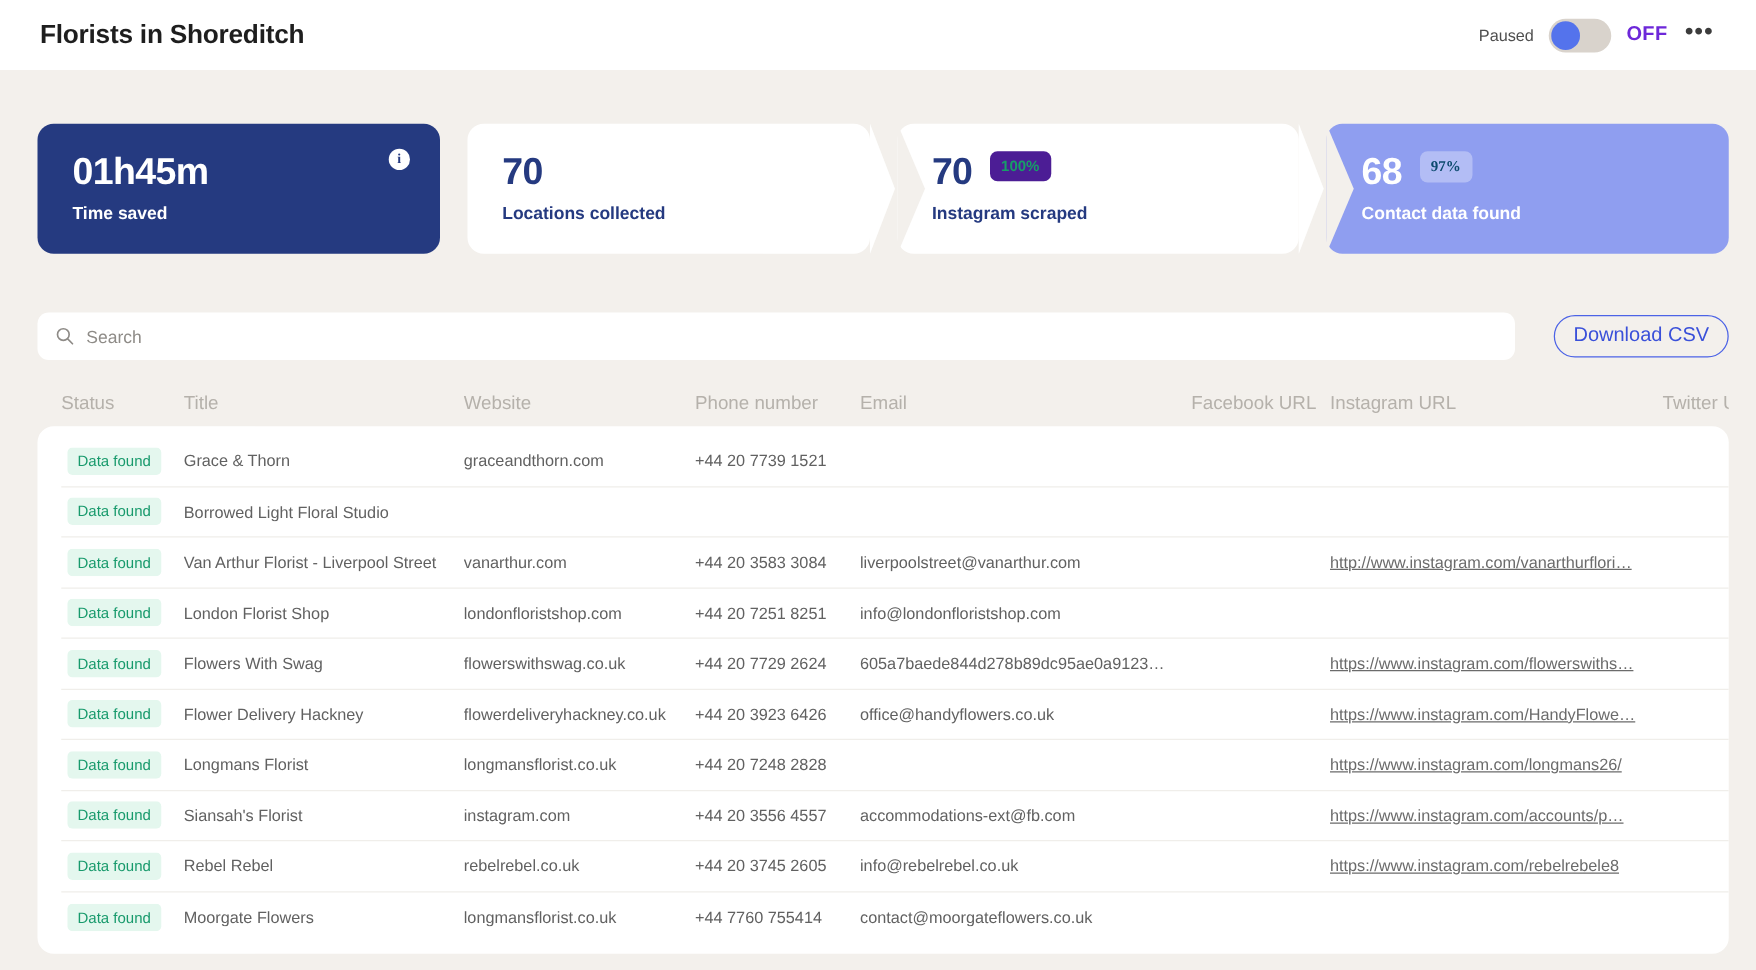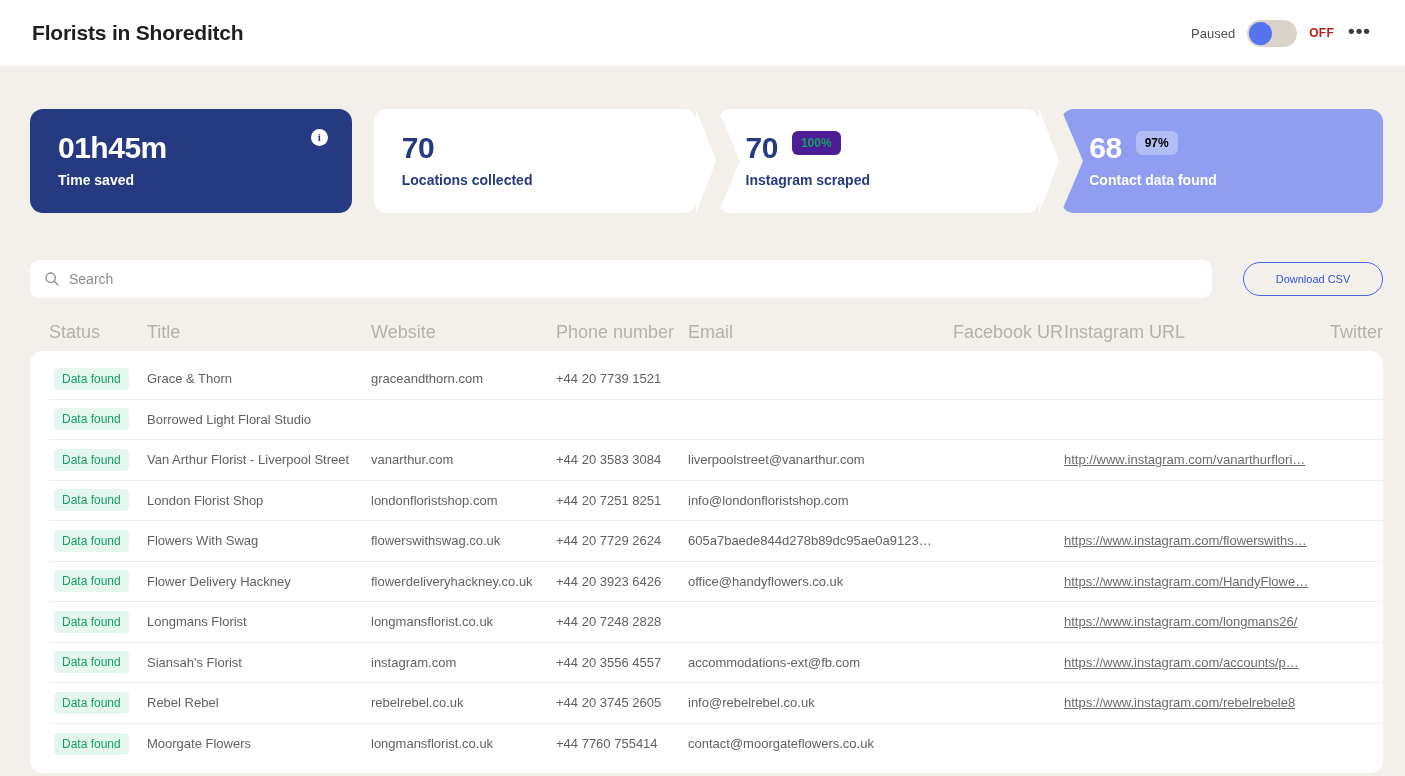--- a/index.html
+++ b/index.html
@@ -6,38 +6,38 @@
   html,body { width:1405px; height:776px; overflow:hidden; }
   body {
     font-family:"Liberation Sans", sans-serif;
     background:#f3f0ec;
     color:#2a2a2a;
   }
 
   
   .topbar {
     background:#ffffff;
-    height:66px;
+    height:56px;
     display:flex; align-items:center; justify-content:space-between;
     padding:0 32px;
   }
   .page-title {
     font-size:21px; font-weight:700; color:#1e1e1e; letter-spacing:-0.2px;
   }
   .topbar-right { display:flex; align-items:center; gap:12px; }
   .paused-label { font-size:13px; color:#4f4f4f; }
   .toggle {
     width:50px; height:27px; background:#d9d3cc; border-radius:14px;
     position:relative; cursor:pointer; flex:0 0 auto;
   }
   .toggle .knob {
     position:absolute; left:2px; top:2px; width:23px; height:23px;
     border-radius:50%; background:#5473ec;
   }
-  .off-label { font-size:12px; font-weight:700; color:#b91c1c; letter-spacing:0.3px; }
+  .off-label { font-size:16px; font-weight:700; color:#6d28d9; letter-spacing:0.3px; }
   .menu-dots { font-size:19px; color:#3c3c3c; cursor:pointer; line-height:1; padding:0 2px 6px 2px; letter-spacing:1px; font-weight:700;}
 
   
   .content { padding:43px 22px 0 30px; }
 
   
   .stats { display:flex; gap:22px; }
   .card {
     position:relative; flex:1 1 0; height:104px; border-radius:13px;
     padding:22px 28px;
@@ -67,52 +67,52 @@
   .info-icon {
     position:absolute; top:20px; right:24px;
     width:17px; height:17px; border-radius:50%; background:#ffffff;
     color:#253a80; font-size:11px; font-weight:700; line-height:17px;
     text-align:center; cursor:pointer; font-family:"Liberation Serif", serif;
   }
   .pct-badge {
     font-size:12px; font-weight:700; padding:5px 9px; border-radius:6px;
   }
   .pct-green { background:#4c1d95; color:#179e68; }
-  .pct-light { background:rgba(255,255,255,0.32); color:#000000; }
+  .pct-light { background:rgba(255,255,255,0.32); color:#0c4a6e;font-family:Liberation Serif, serif; }
 
   
   .toolbar { display:flex; align-items:center; gap:31px; margin-top:47px; }
   .search-box {
     flex:0 0 1182px; height:38px; background:#ffffff; border-radius:9px;
     display:flex; align-items:center; padding:0 14px; gap:9px;
   }
   .search-box input {
     border:none; outline:none; background:transparent; flex:1;
     font-size:14px; color:#701a75; font-family:"Liberation Sans", sans-serif;
   }
   .search-box input::placeholder { color:#8e8b87; }
   .download-btn {
     flex:0 0 140px; height:34px; border-radius:17px;
     border:1px solid #4c63e6; background:transparent; color:#3a50d9;
-    font-size:11px; font-family:"Liberation Sans", sans-serif;
+    font-size:16px; font-family:"Liberation Sans", sans-serif;
     cursor:pointer;
   }
 
   
   .grid-row {
     display:grid;
     grid-template-columns:98px 224px 185px 132px 265px 111px 266px 1fr;
     align-items:center;
   }
   .thead {
     margin-top:15px; height:38px; padding-left:19px; overflow:hidden;
     align-content:center;
   }
   .thead span {
-    font-size:18px; color:#b5b1ab; white-space:nowrap; overflow:hidden;
+    font-size:15px; color:#b5b1ab; white-space:nowrap; overflow:hidden;
   }
   .tbody {
     background:#ffffff; border-radius:13px; height:422px;
     padding:8px 0 0 19px; overflow:hidden;
   }
   .trow { min-height:40.5px; border-bottom:1px solid #f0eeea; }
   .trow:last-child { border-bottom:none; }
   .cell { font-size:13px; color:#616161; white-space:nowrap; overflow:hidden; padding-right:14px; }
   .status-badge {
     display:inline-block; background:#e4f7ee; color:#189a6c;

